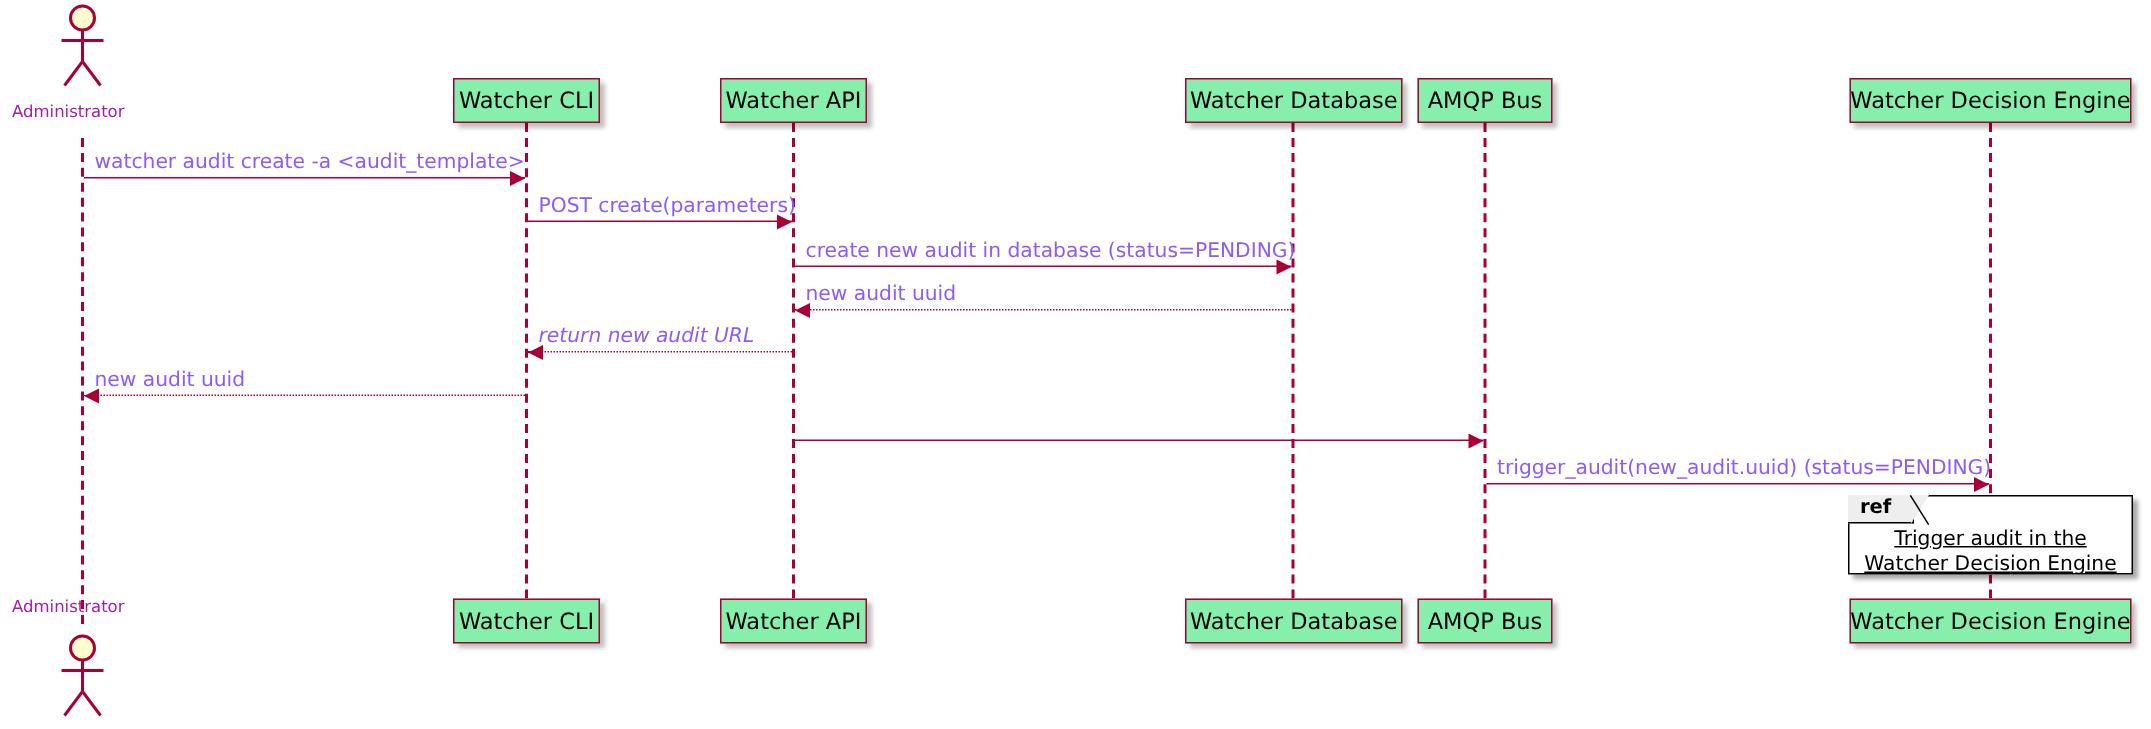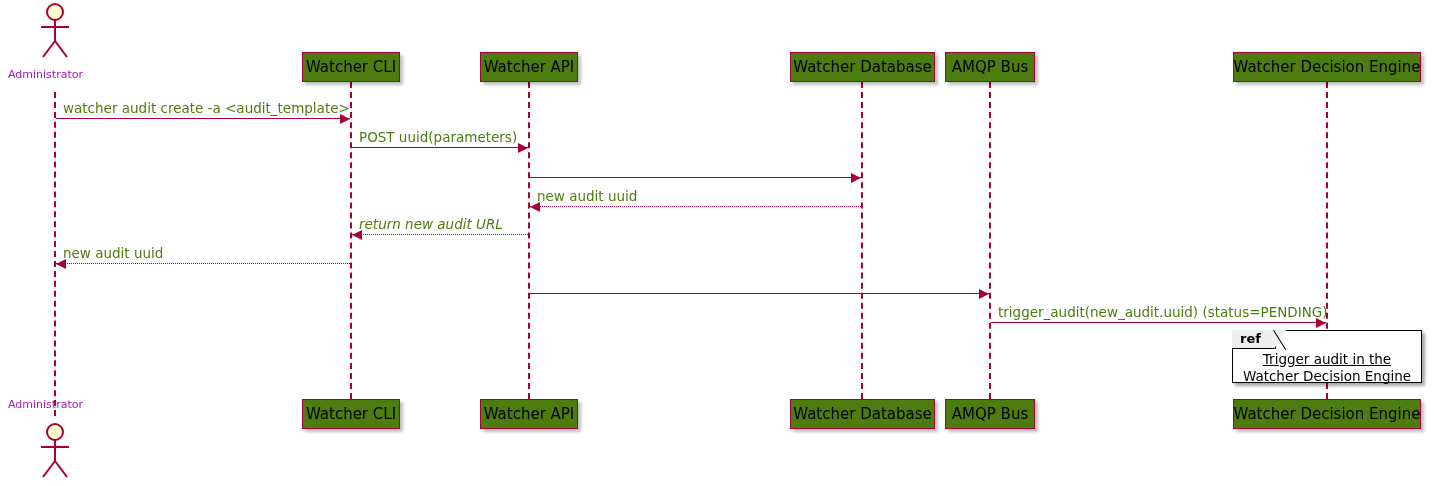--- a/index.html
+++ b/index.html
@@ -7,21 +7,21 @@
   #canvas{position:relative;width:1434px;height:486px;background:#ffffff;overflow:hidden;}
 
   
   .lifeline{
     position:absolute;width:0;border-left:2px dashed #A80036;
   }
 
   
   .pbox{
     position:absolute;
-    background:#4d7c0f;
+    background:#86efac;
     border:1.5px solid #A80036;
     box-shadow:3px 3px 3px rgba(0,0,0,0.25);
     box-sizing:border-box;
     display:flex;align-items:center;justify-content:center;
     font-size:15px;color:#000;
     white-space:nowrap;
     height:30px;
   }
   .actor-label{
     position:absolute;font-size:11px;color:#a21caf;white-space:nowrap;
@@ -37,21 +37,21 @@
     border-top:5px solid transparent;
     border-bottom:5px solid transparent;
     border-left:10px solid #A80036;
   }
   .arrowhead.left{
     border-top:5px solid transparent;
     border-bottom:5px solid transparent;
     border-right:10px solid #A80036;
   }
   .msg-label{
-    position:absolute;font-size:13.5px;color:#4d7c0f;white-space:nowrap;
+    position:absolute;font-size:13.5px;color:#8b5cf6;white-space:nowrap;
   }
 
   
   .ref-box{
     position:absolute;
     background:#fff;
     border:1.5px solid #000;
     box-shadow:3px 3px 3px rgba(0,0,0,0.35);
     box-sizing:border-box;
   }
@@ -146,23 +146,24 @@
       <span>Watcher Decision Engine</span>
     </div>
     <div class="pbox" style="left: 1233px; top: 399px; width: 188px;">
       <span>Watcher Decision Engine</span>
     </div>
     <div class="msg-line" style="left: 56px; top: 118px; width: 294px;"></div>
     <div class="arrowhead right" style="top: 114px; left: 340px;"></div>
     <div class="msg-label" style="left: 63px; top: 100px;">watcher audit create -a &lt;audit_template&gt;</div>
     <div class="msg-line" style="left: 352px; top: 147px; width: 176px;"></div>
     <div class="arrowhead right" style="top: 143px; left: 518px;"></div>
-    <div class="msg-label" style="left: 359px; top: 129px;">POST uuid(parameters)</div>
+    <div class="msg-label" style="left: 359px; top: 129px;">POST create(parameters)</div>
     <div class="msg-line" style="left: 530px; top: 177px; width: 331px;"></div>
     <div class="arrowhead right" style="top: 173px; left: 851px;"></div>
+    <div class="msg-label" style="left: 537px; top: 159px;">create new audit in database (status=PENDING)</div>
     <div class="msg-line dashed" style="left: 530px; top: 206px; width: 331px;"></div>
     <div class="arrowhead left" style="top: 202px; left: 530px;"></div>
     <div class="msg-label" style="left: 537px; top: 188px;">new audit uuid</div>
     <div class="msg-line dashed" style="left: 352px; top: 234px; width: 176px;"></div>
     <div class="arrowhead left" style="top: 230px; left: 352px;"></div>
     <div class="msg-label" style="left: 359px; top: 216px; font-style: italic;">return new audit URL</div>
     <div class="msg-line dashed" style="left: 56px; top: 263px; width: 294px;"></div>
     <div class="arrowhead left" style="top: 259px; left: 56px;"></div>
     <div class="msg-label" style="left: 63px; top: 245px;">new audit uuid</div>
     <div class="msg-line" style="left: 530px; top: 293px; width: 459px;"></div>

